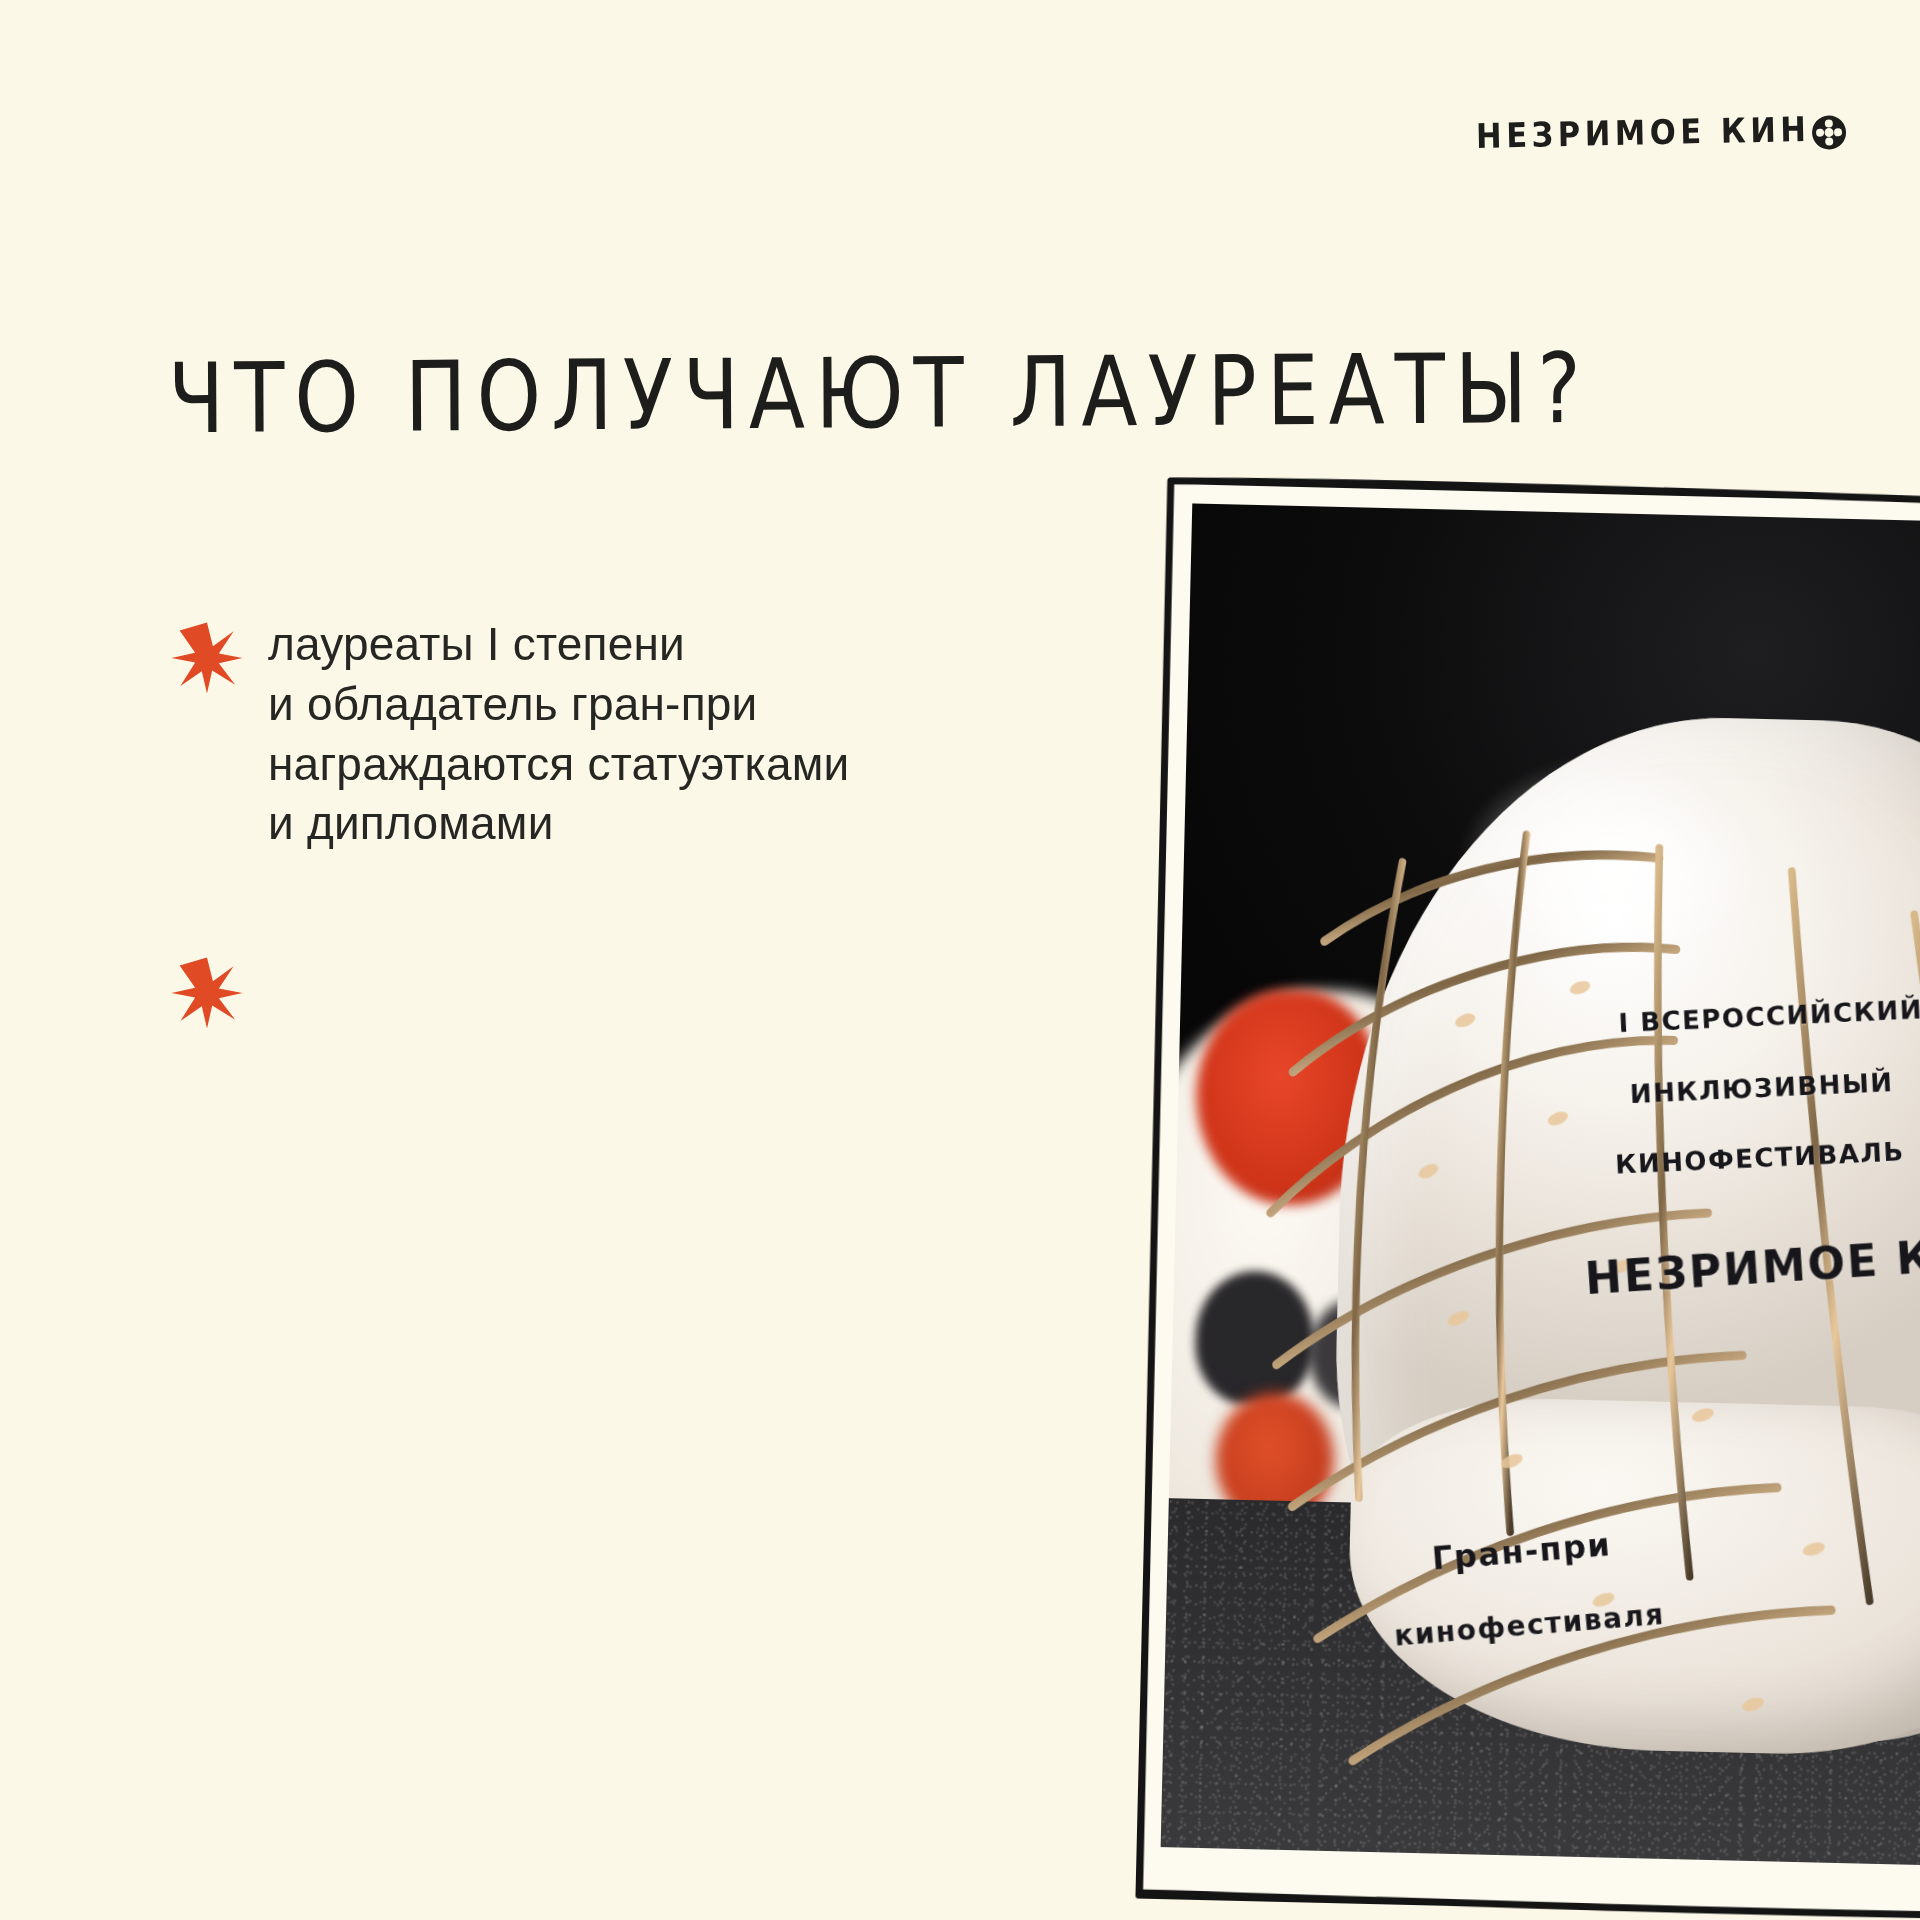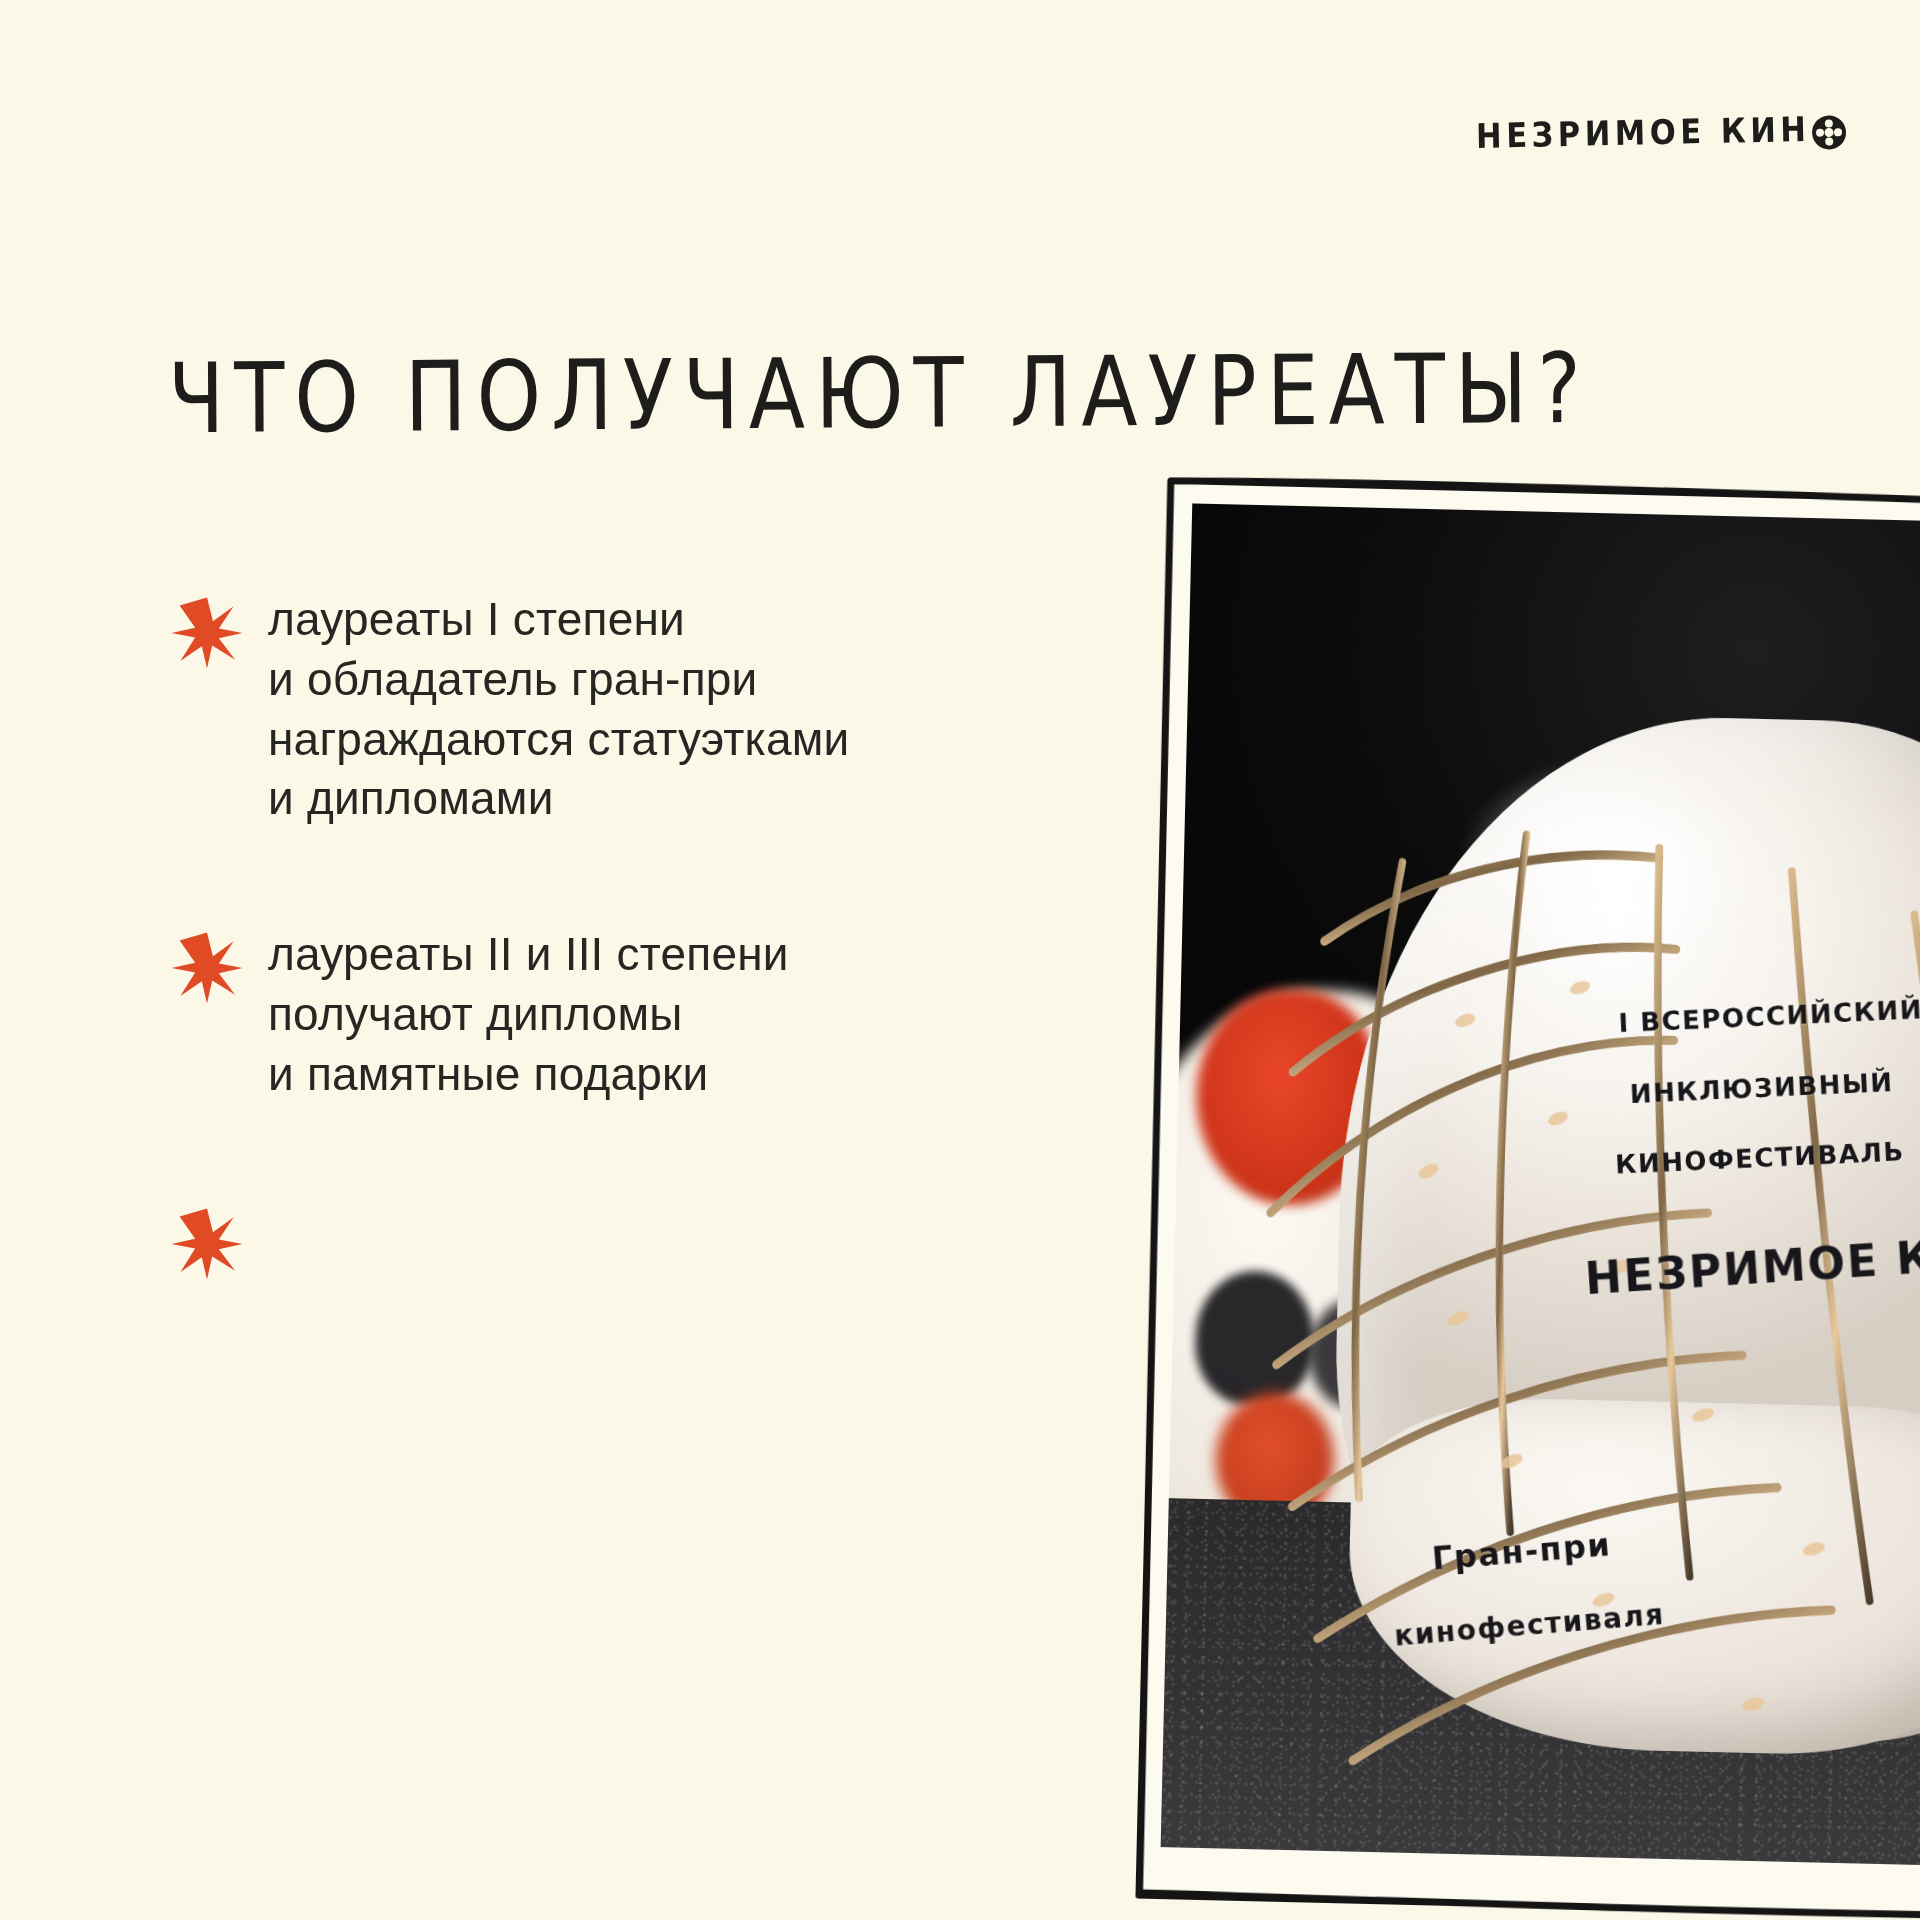--- a/index.html
+++ b/index.html
@@ -62,20 +62,21 @@
     transform-origin:left center;
   }
 
   
   .bullets{
     position:absolute;left:170px;top:590px;width:920px;
   }
   .bullet{
     display:flex;align-items:flex-start;
     margin-bottom:96px;
+    margin-top:25px;
   }
   .bullet:last-child{margin-bottom:0;}
   .star{
     flex:0 0 auto;width:74px;height:74px;margin-right:24px;
     margin-top:6px;
   }
   .star svg{display:block;width:74px;height:74px;}
   .bullet-text{
     font-family:"Liberation Sans", sans-serif;
     font-size:46px;
@@ -253,30 +254,20 @@
         <svg viewBox="0 0 100 100" aria-hidden="true">
           <path d="M50 2 L58 34 L86 14 L66 44 L98 50 L66 57 L88 86 L57 67 L50 98 L43 68 L14 88 L34 56 L2 50 L34 43 L13 13 Z" fill="#E04A25"></path>
         </svg>
       </span>
       <div class="bullet-text">лауреаты I степени
 и обладатель гран-при
 награждаются статуэтками
 и дипломами</div>
     </div>
 
-    <div class="bullet">
-      <span class="star">
-        <svg viewBox="0 0 100 100" aria-hidden="true">
-          <path d="M50 2 L58 34 L86 14 L66 44 L98 50 L66 57 L88 86 L57 67 L50 98 L43 68 L14 88 L34 56 L2 50 L34 43 L13 13 Z" fill="#E04A25"></path>
-        </svg>
-      </span>
-      <div class="bullet-text">лауреаты II и III степени
-получают дипломы
-и памятные подарки</div>
-    </div>
 
     <div class="bullet">
       <span class="star">
         <svg viewBox="0 0 100 100" aria-hidden="true">
           <path d="M50 2 L58 34 L86 14 L66 44 L98 50 L66 57 L88 86 L57 67 L50 98 L43 68 L14 88 L34 56 L2 50 L34 43 L13 13 Z" fill="#E04A25"></path>
         </svg>
       </span>
     </div>
 
   </div>

